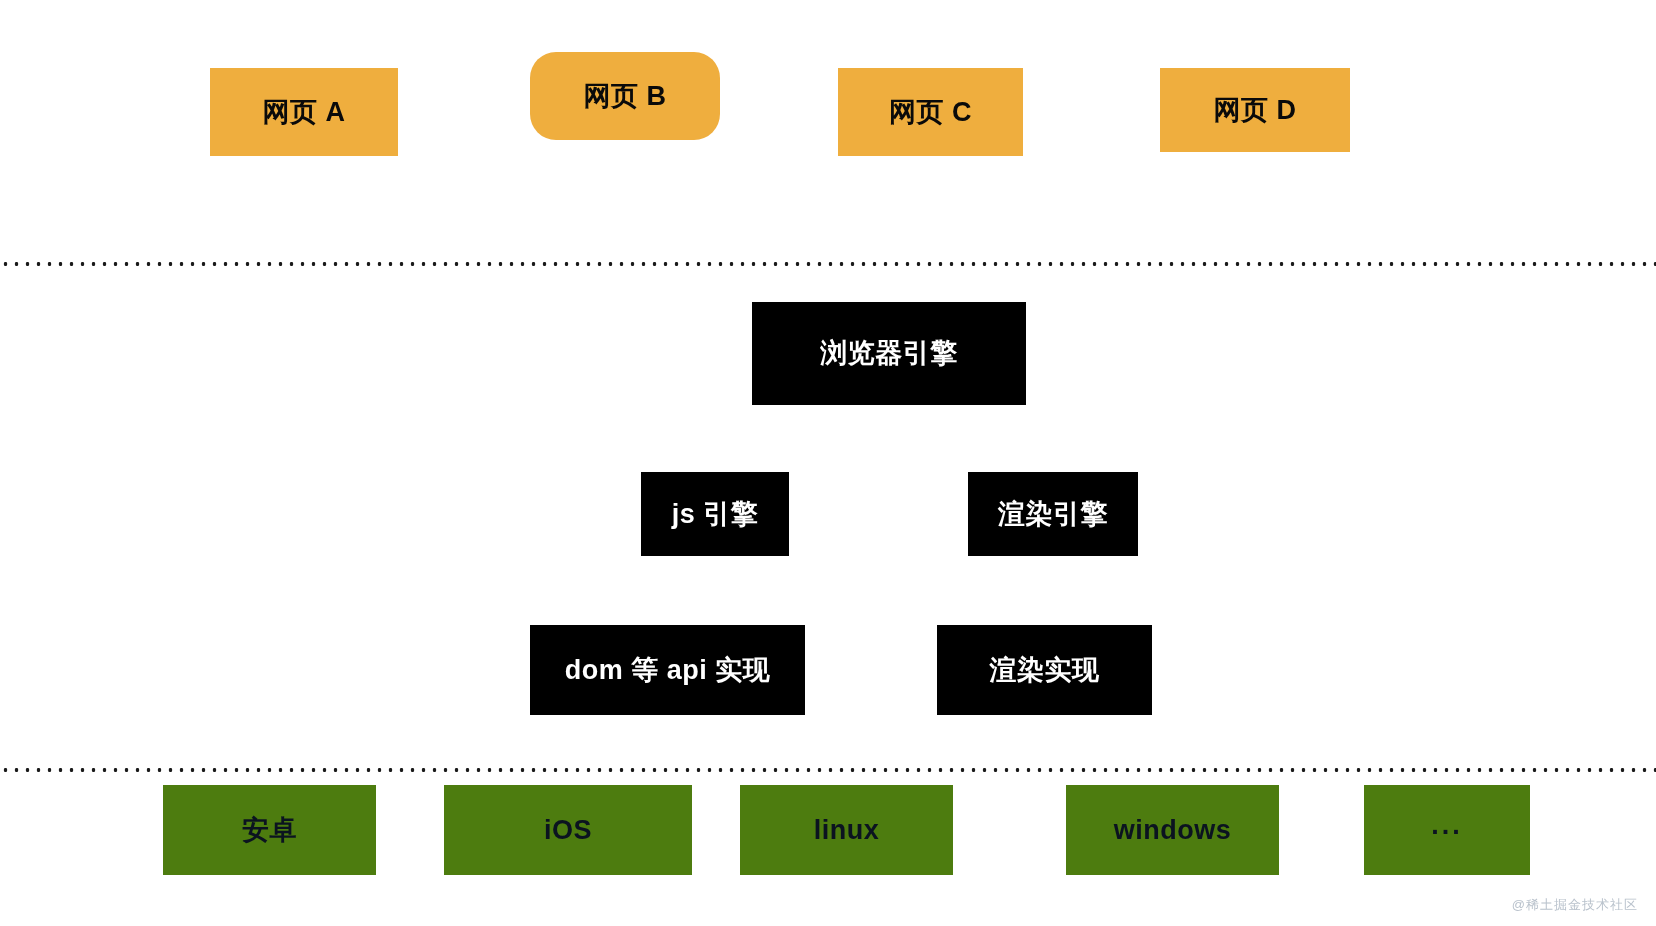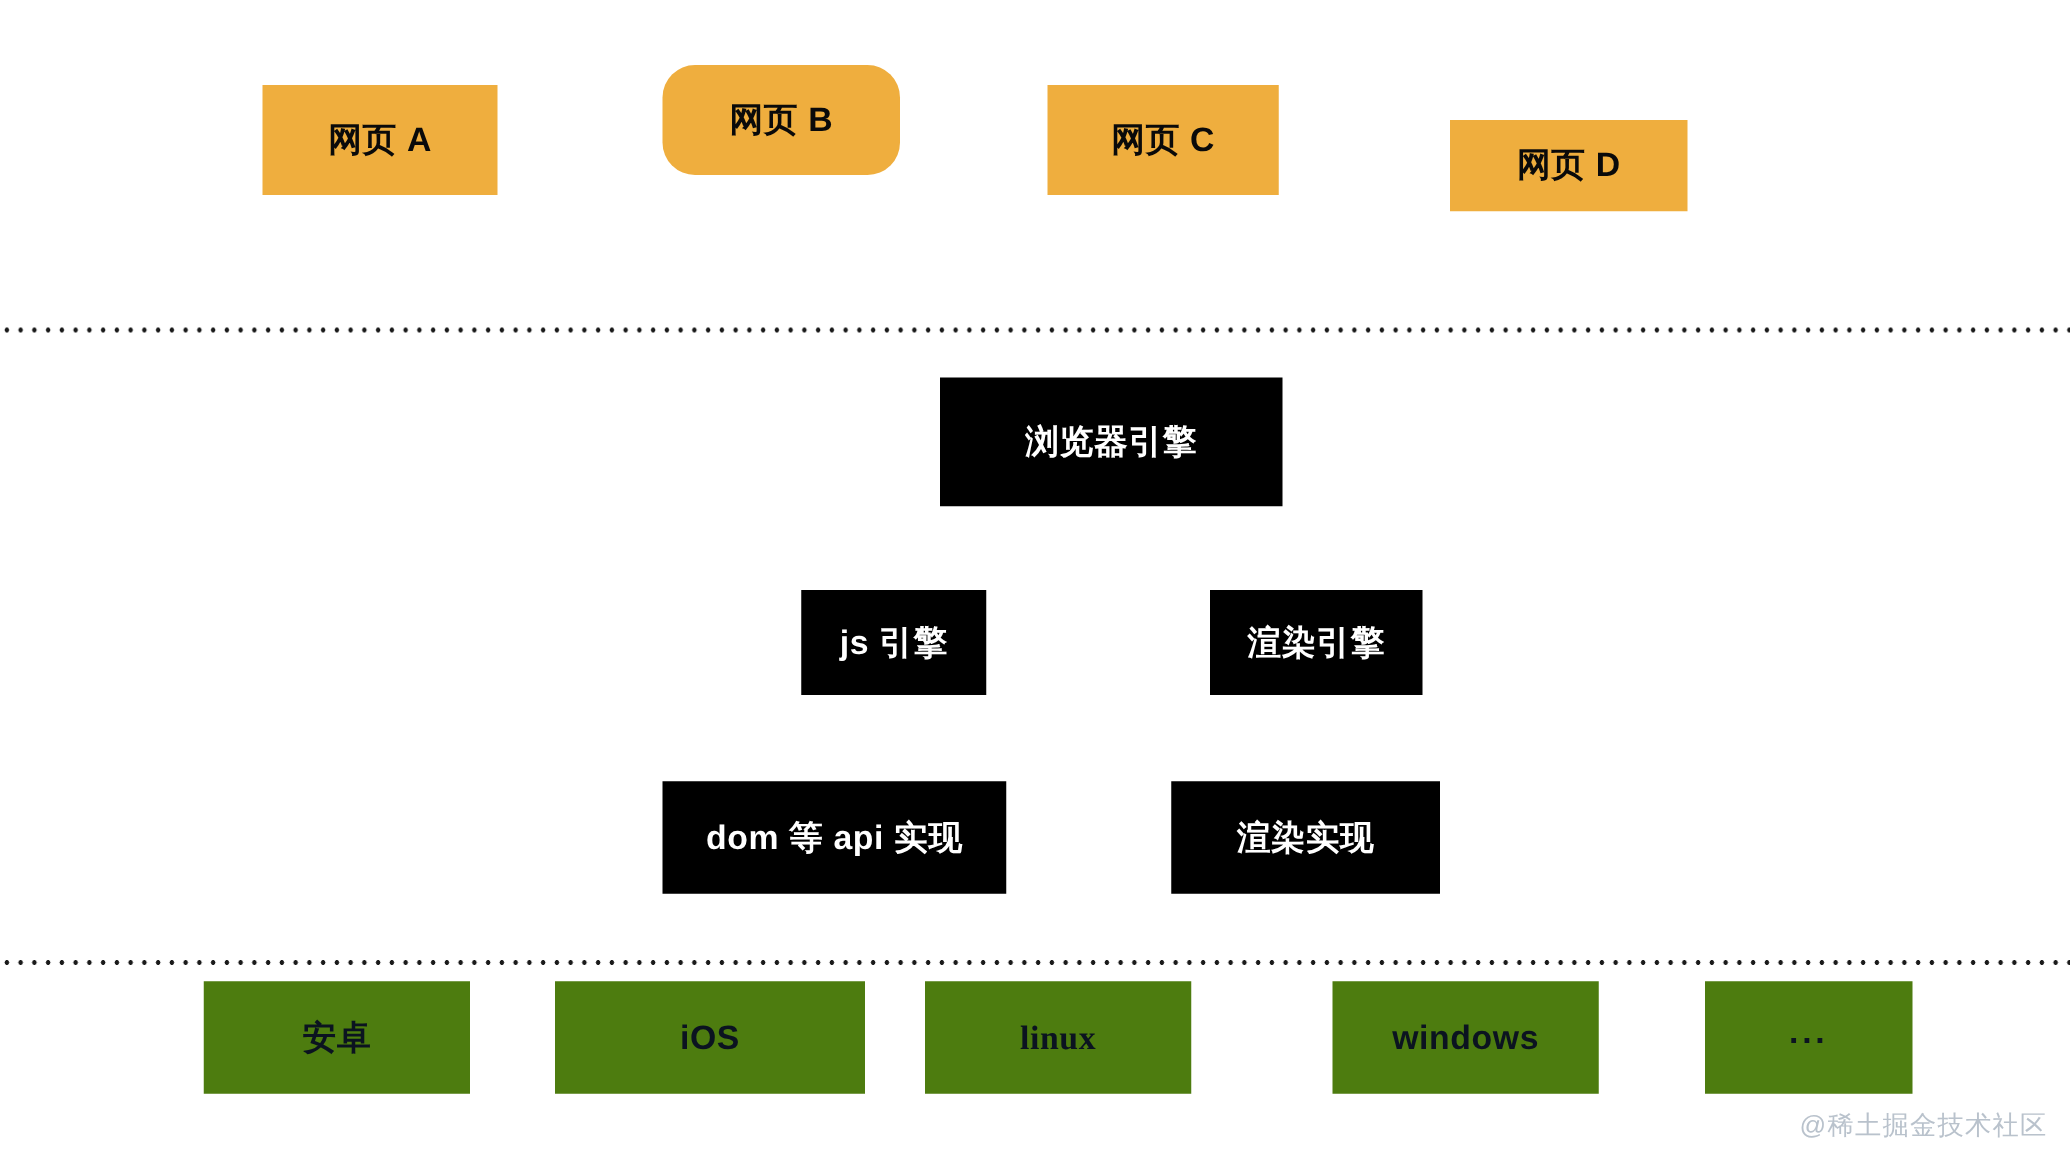--- a/index.html
+++ b/index.html
@@ -53,21 +53,21 @@
     height: 4px;
     background-image: radial-gradient(circle, #1a1a1a 0px, #1a1a1a 1.7px, rgba(0,0,0,0) 2.1px);
     background-size: 11px 4px;
     background-repeat: repeat-x;
     background-position: 0 center;
   }
   .watermark {
     position: absolute;
     right: 18px;
     bottom: 12px;
-    font-size: 21px;
+    font-size: 13px;
     color: #b9c2cc;
     font-weight: 400;
     letter-spacing: 1px;
     white-space: nowrap;
   }
   .ellipsis-box {
     letter-spacing: 3px;
     padding-bottom: 10px;
   }
 </style>
@@ -79,21 +79,21 @@
   <div id="web-pages-layer">
       <div class="box box-page" style="left: 210px; top: 68px; width: 188px; height: 88px;">
         <span>网页 A</span>
       </div>
       <div class="box box-page" style="left: 530px; top: 52px; width: 190px; height: 88px; border-radius: 26px;">
         <span>网页 B</span>
       </div>
       <div class="box box-page" style="left: 838px; top: 68px; width: 185px; height: 88px;">
         <span>网页 C</span>
       </div>
-      <div class="box box-page" style="left: 1160px; top: 68px; width: 190px; height: 73px; margin-top: 28px;">
+      <div class="box box-page" style="left: 1160px; top: 68px; width: 190px; height: 84px;">
         <span>网页 D</span>
       </div>
     </div>
 
   <div class="divider" style="top:262px"></div>
 
   <div id="browser-layer">
       <div class="box box-engine" style="left: 732px; top: 302px; width: 274px; height: 103px; margin-left: 20px;">
         <span>浏览器引擎</span>
       </div>
@@ -113,21 +113,21 @@
 
   <div class="divider" style="top:768px"></div>
 
   <div id="os-layer">
       <div class="box box-os" style="left: 163px; top: 785px; width: 213px; height: 90px;">
         <span>安卓</span>
       </div>
       <div class="box box-os" style="left: 444px; top: 785px; width: 248px; height: 90px;">
         <span>iOS</span>
       </div>
-      <div class="box box-os" style="left: 740px; top: 785px; width: 213px; height: 90px; font-family: Liberation Serif, serif;">
+      <div class="box box-os" style="left: 740px; top: 785px; width: 213px; height: 90px;">
         <span>linux</span>
       </div>
       <div class="box box-os" style="left: 1066px; top: 785px; width: 213px; height: 90px;">
         <span>windows</span>
       </div>
       <div class="box box-os ellipsis-box" style="left: 1364px; top: 785px; width: 166px; height: 90px;">
         <span>...</span>
       </div>
     </div>
 

